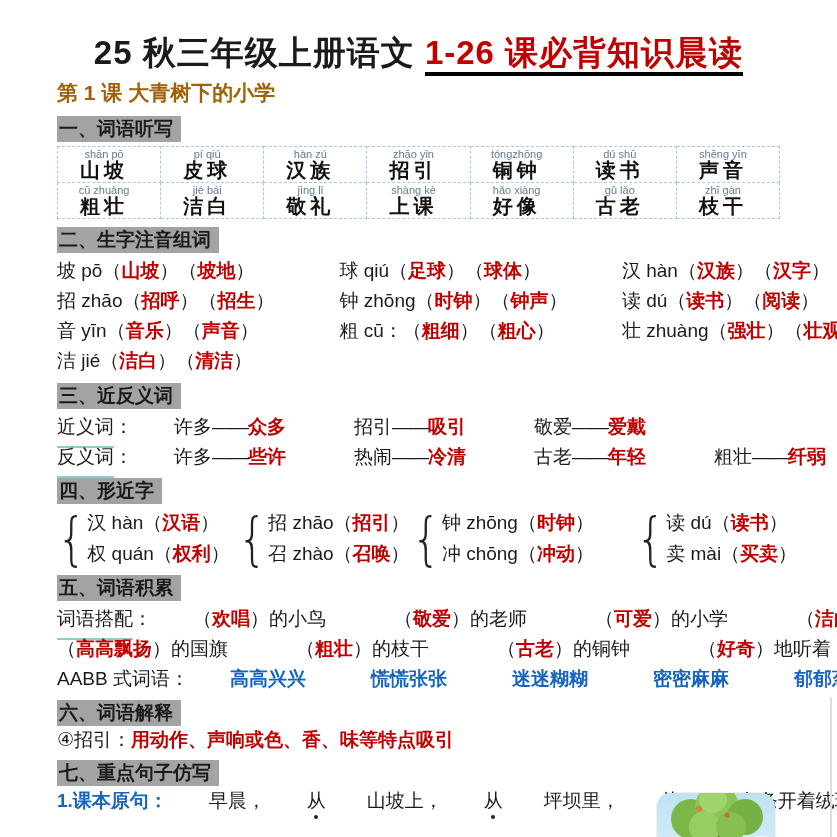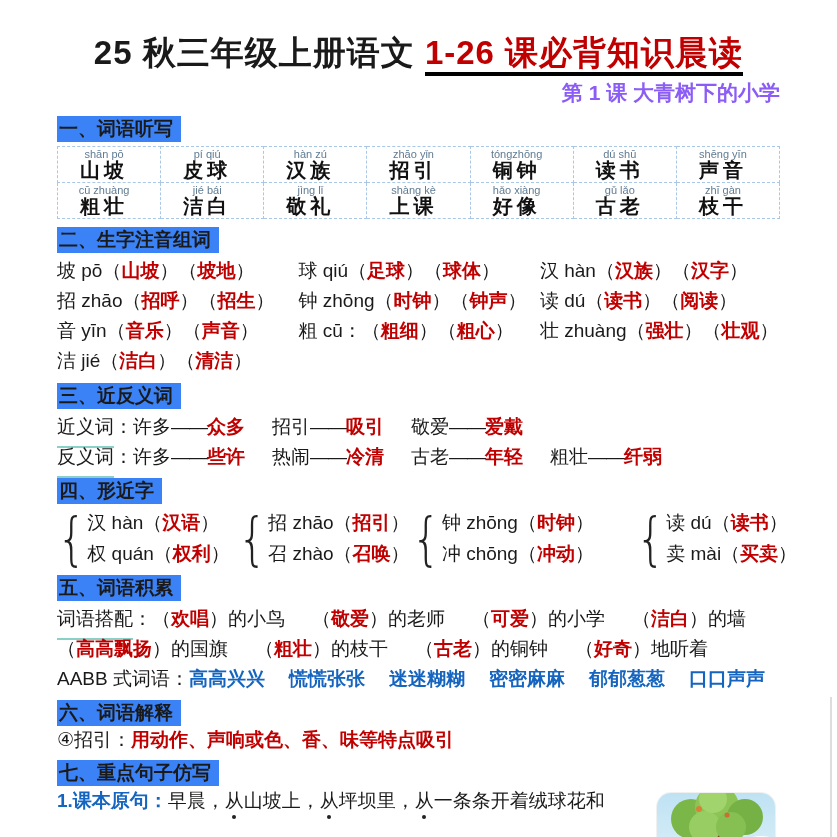--- a/index.html
+++ b/index.html
@@ -2,31 +2,31 @@
 <html><head>
 <meta charset="utf-8">
 <style>
   html,body{margin:0;padding:0;background:#fff;}
   .page{position:relative;width:837px;height:837px;background:#ffffff;overflow:hidden;
         font-family:"Liberation Sans","DejaVu Sans",sans-serif;color:#1a1a1a;box-sizing:border-box;
         padding:0 57px;}
   
   .title{margin-top:30px;text-align:center;font-size:33px;font-weight:bold;letter-spacing:1px;line-height:45px;white-space:nowrap;}
   .title .t-red{color:#c00000;border-bottom:4px solid #000;padding-bottom:1px;}
-  .subtitle{margin-top:4px;text-align:right;font-size:21px;font-weight:bold;color:#8b5cf6;line-height:28px;}
+  .subtitle{margin-top:4px;text-align:left;font-size:21px;font-weight:bold;color:#a16207;line-height:28px;}
   
   .shead{margin-top:8px;line-height:25px;font-size:19px;font-weight:bold;}
-  .shead .hl{background:#3b82f6;padding:2px 8px 3px 2px;font-family:Liberation Serif, serif;}
+  .shead .hl{background:#a3a3a3;padding:2px 8px 3px 2px;font-family:Liberation Serif, serif;}
   
   table.dict{margin-top:5px;width:723px;border-collapse:collapse;table-layout:fixed;}
   table.dict td{border:1px dashed #a9c7e7;text-align:center;padding:1px 10px 2px 0;}
   .py{font-size:11px;line-height:12px;color:#5f7b93;letter-spacing:0px;}
   .wd{font-size:20px;line-height:20px;font-weight:600;letter-spacing:4px;color:#111;}
   
-  .line{display:flex;align-items:baseline;font-size:19px;line-height:30px;white-space:nowrap;}
+  .line{display:flex;align-items:baseline;font-size:19px;line-height:30px;white-space:nowrap;gap:41px;}
   .mt4{margin-top:4px;} 
   .zentry{flex:0 0 33.4%;}
   .red{color:#c00000;font-weight:bold;}
   .blue{color:#1565c0;font-weight:bold;}
   .pa{color:#1a1a1a;}
   .ulabel{border-bottom:2px solid #8ad0c6;padding-bottom:9px;}
   .pair{margin-right:27px;}
   .dash{letter-spacing:-1px;}
   
   .fjz-row{display:flex;margin-top:4px;font-size:19px;}

